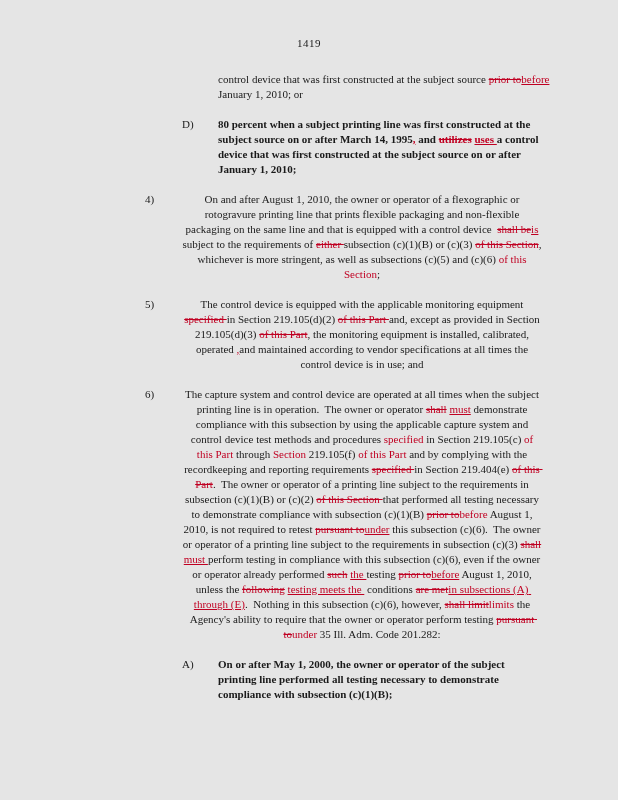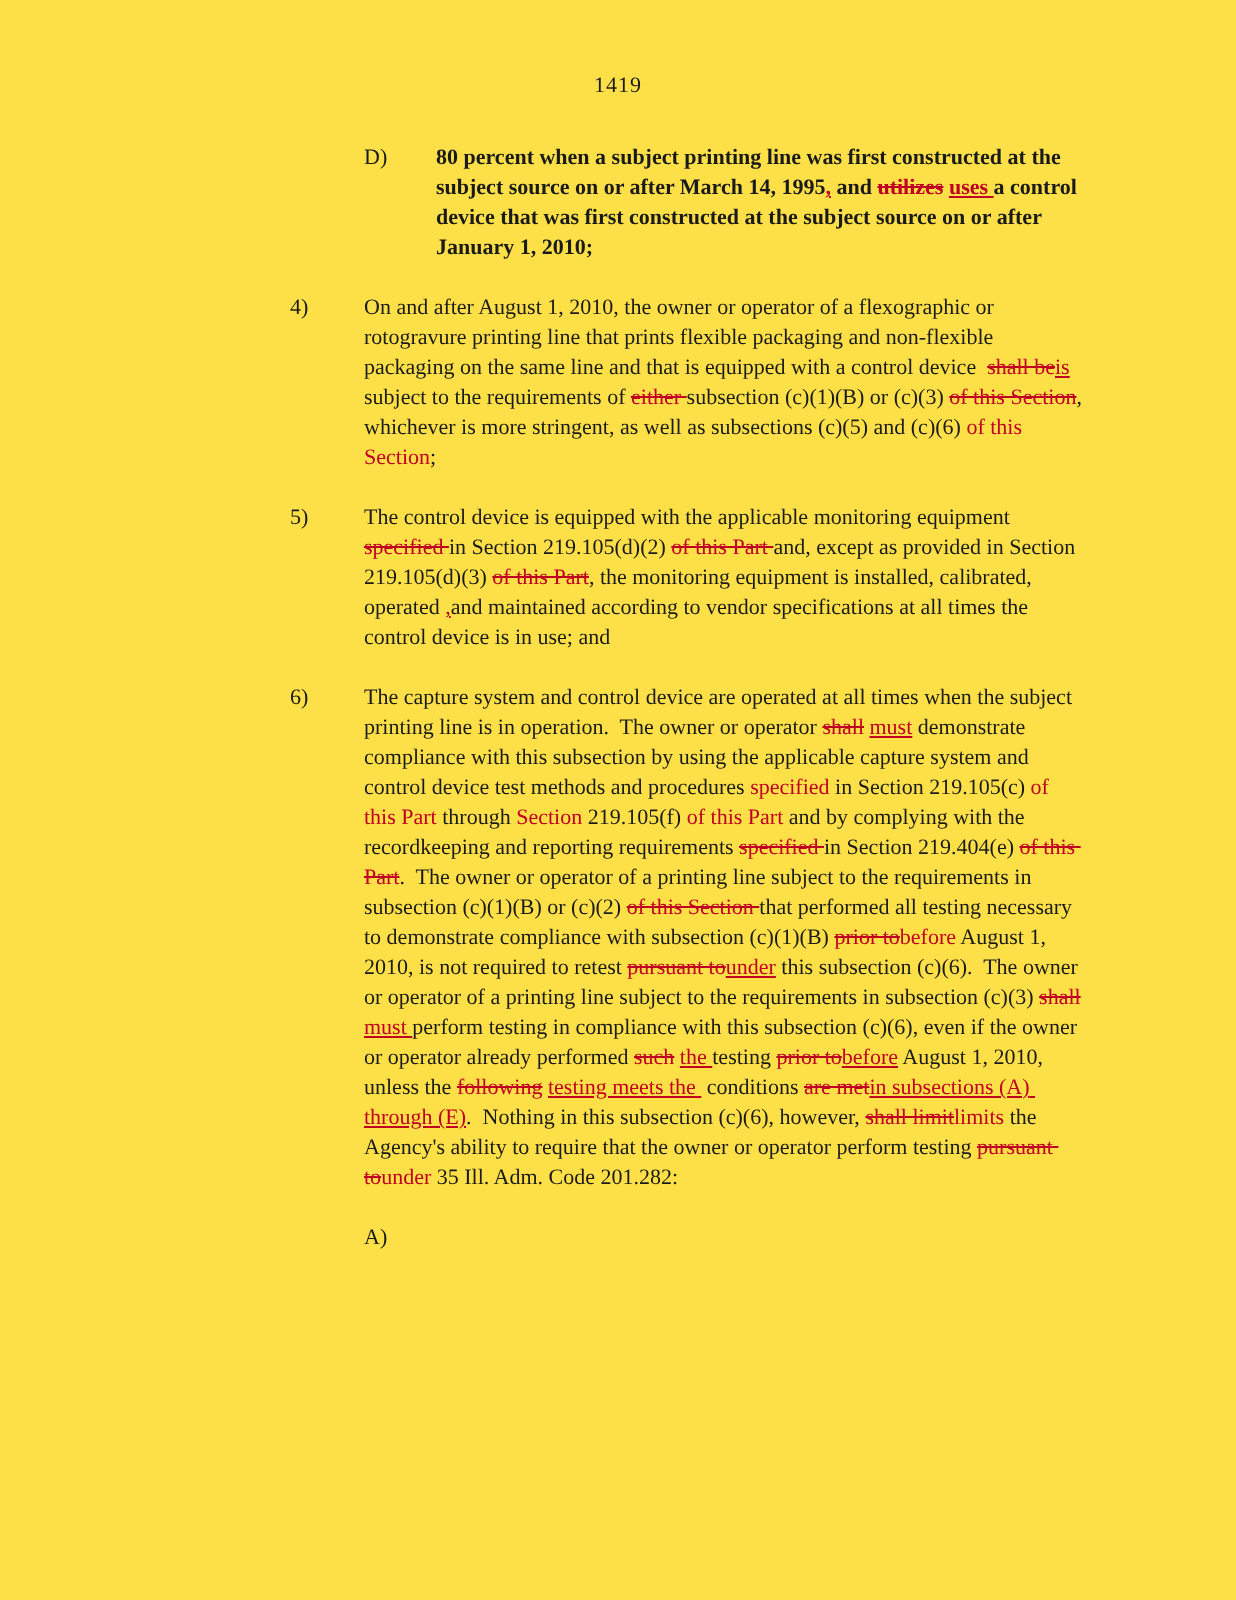--- a/index.html
+++ b/index.html
@@ -1,21 +1,21 @@
 <!DOCTYPE html>
 <html style="--red: #c00022; --ink: #1a1a1a;"><head>
 <meta charset="utf-8">
 <style>
   :root { --red: #c00022; --ink: #1a1a1a; }
   html,body { margin:0; padding:0; background:#ffffff; }
   .page {
     position: relative;
     width: 618px;
     height: 800px;
-    background: #fde047;
+    background: #e5e5e5;
     font-family: "Liberation Serif", "DejaVu Serif", serif;
     font-size: 11px;
     line-height: 15px;
     color: var(--ink);
     overflow: hidden;
   }
   .pagenum {
     position: absolute;
     top: 36px;
     left: 0;
@@ -25,51 +25,55 @@
   }
   .doc {
     position: absolute;
     top: 72px;
     left: 145px;
     width: 420px;
   }
   .para { display: flex; margin-bottom: 15px; }
   .para .label { flex: none; }
   .para.number .label { width: 37px; }
-  .para.number .text { width: 360px; }
+  .para.number .text { width: 360px; text-align: center; }
   .para.letter { padding-left: 37px; }
   .para.letter .label { width: 36px; }
   .para.letter .text { width: 327px; font-weight: bold; }
   .para.cont { padding-left: 73px; }
   .para.cont .text { width: 332px; }
   .text { white-space: pre-wrap; }
   .run-n { color: var(--ink); }
   .run-d { color: var(--red); text-decoration: line-through; }
   .run-i { color: var(--red); text-decoration: underline; }
   .run-r { color: var(--red); }
 </style>
 </head>
 <body>
 
 <div class="page">
   <div class="pagenum">1419</div>
   <div class="doc" id="doc-body">
+      <div class="para cont">
+        <span class="text"><span class="run-n">control device that was first constructed at the subject source </span><span class="run-d">prior to</span><span class="run-i">before</span><span class="run-n"> January 1, 2010; or</span></span>
+      </div>
       <div class="para letter">
         <span class="label">D)</span>
         <span class="text"><span class="run-n">80 percent when a subject printing line was first constructed at the subject source on or after March 14, 1995</span><span class="run-i">,</span><span class="run-n"> and </span><span class="run-d">utilizes</span><span class="run-n"> </span><span class="run-i">uses </span><span class="run-n">a control device that was first constructed at the subject source on or after January 1, 2010;</span></span>
       </div>
       <div class="para number">
         <span class="label">4)</span>
         <span class="text"><span class="run-n">On and after August 1, 2010, the owner or operator of a flexographic or rotogravure printing line that prints flexible packaging and non-flexible packaging on the same line and that is equipped with a control device  </span><span class="run-d">shall be</span><span class="run-i">is</span><span class="run-n"> subject to the requirements of </span><span class="run-d">either </span><span class="run-n">subsection (c)(1)(B) or (c)(3) </span><span class="run-d">of this Section</span><span class="run-n">, whichever is more stringent, as well as subsections (c)(5) and (c)(6) </span><span class="run-r">of this Section</span><span class="run-n">;</span></span>
       </div>
       <div class="para number">
         <span class="label">5)</span>
         <span class="text"><span class="run-n">The control device is equipped with the applicable monitoring equipment </span><span class="run-d">specified </span><span class="run-n">in Section 219.105(d)(2) </span><span class="run-d">of this Part </span><span class="run-n">and, except as provided in Section 219.105(d)(3) </span><span class="run-d">of this Part</span><span class="run-n">, the monitoring equipment is installed, calibrated, operated </span><span class="run-i">,</span><span class="run-n">and maintained according to vendor specifications at all times the control device is in use; and</span></span>
       </div>
       <div class="para number">
         <span class="label">6)</span>
         <span class="text"><span class="run-n">The capture system and control device are operated at all times when the subject printing line is in operation.  The owner or operator </span><span class="run-d">shall</span><span class="run-n"> </span><span class="run-i">must</span><span class="run-n"> demonstrate compliance with this subsection by using the applicable capture system and control device test methods and procedures </span><span class="run-r">specified</span><span class="run-n"> in Section 219.105(c) </span><span class="run-r">of this Part</span><span class="run-n"> through </span><span class="run-r">Section</span><span class="run-n"> 219.105(f) </span><span class="run-r">of this Part</span><span class="run-n"> and by complying with the recordkeeping and reporting requirements </span><span class="run-d">specified </span><span class="run-n">in Section 219.404(e) </span><span class="run-d">of this Part</span><span class="run-n">.  The owner or operator of a printing line subject to the requirements in subsection (c)(1)(B) or (c)(2) </span><span class="run-d">of this Section </span><span class="run-n">that performed all testing necessary to demonstrate compliance with subsection (c)(1)(B) </span><span class="run-d">prior to</span><span class="run-r">before</span><span class="run-n"> August 1, 2010, is not required to retest </span><span class="run-d">pursuant to</span><span class="run-i">under</span><span class="run-n"> this subsection (c)(6).  The owner or operator of a printing line subject to the requirements in subsection (c)(3) </span><span class="run-d">shall</span><span class="run-n"> </span><span class="run-i">must </span><span class="run-n">perform testing in compliance with this subsection (c)(6), even if the owner or operator already performed </span><span class="run-d">such</span><span class="run-n"> </span><span class="run-i">the </span><span class="run-n">testing </span><span class="run-d">prior to</span><span class="run-i">before</span><span class="run-n"> August 1, 2010, unless the </span><span class="run-d">following</span><span class="run-n"> </span><span class="run-i">testing meets the </span><span class="run-n"> conditions </span><span class="run-d">are met</span><span class="run-i">in subsections (A) through (E)</span><span class="run-n">.  Nothing in this subsection (c)(6), however, </span><span class="run-d">shall limit</span><span class="run-r">limits</span><span class="run-n"> the Agency's ability to require that the owner or operator perform testing </span><span class="run-d">pursuant to</span><span class="run-r">under</span><span class="run-n"> 35 Ill. Adm. Code 201.282:</span></span>
       </div>
       <div class="para letter">
         <span class="label">A)</span>
+        <span class="text"><span class="run-n">On or after May 1, 2000, the owner or operator of the subject printing line performed all testing necessary to demonstrate compliance with subsection (c)(1)(B);</span></span>
       </div>
     </div>
 </div>
 
 </body></html>

